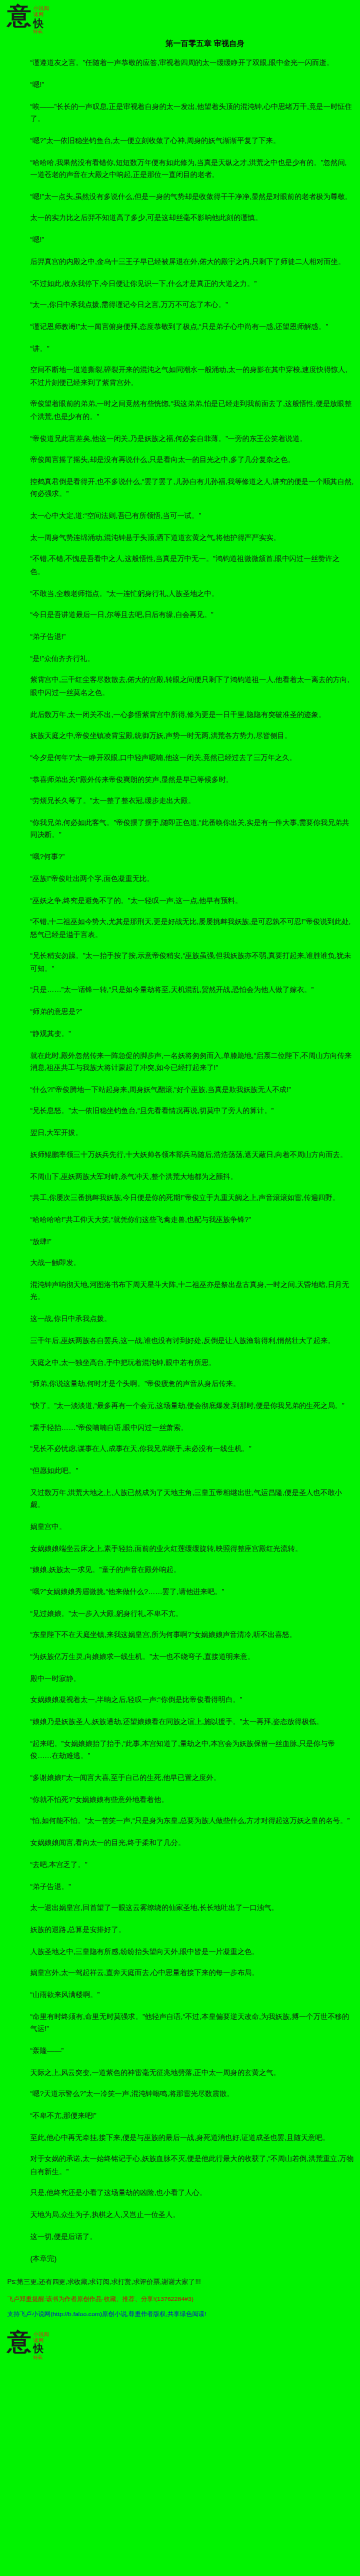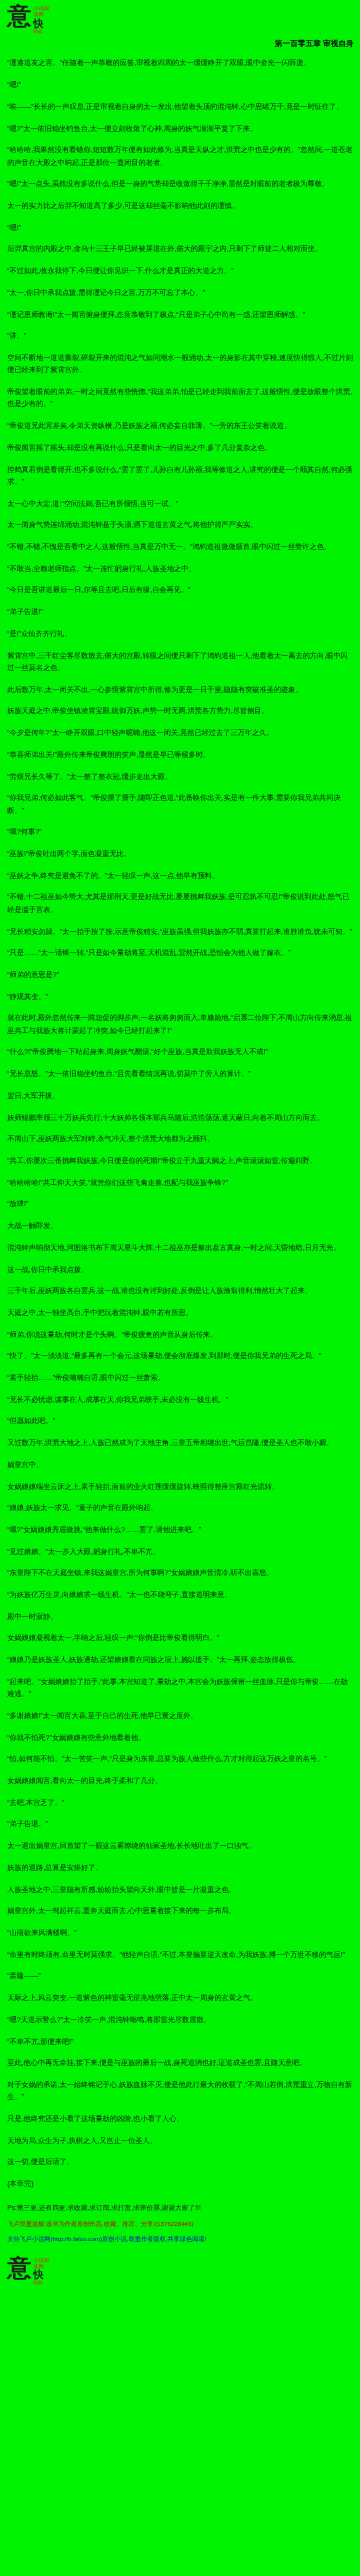--- a/index.html
+++ b/index.html
@@ -24,23 +24,23 @@
   .logo-line { color: #d42a1e; font-size: 5.2px; line-height: 6.2px; white-space: nowrap; }
   .logo-mid {
     font-family: "Liberation Serif", "DejaVu Serif", serif;
     font-size: 10.3px; line-height: 1.1; font-weight: bold; color: #1d1d1d;
   }
   .logo-note { color: #d42a1e; font-size: 4.6px; line-height: 5.2px; }
   .logo-stack { display: flex; flex-direction: column; }
 
   .chapter-title {
     font-size: 7.7px; font-weight: bold; color: #101010;
-    margin: 5.2px 0 8.2px 0; text-align: right; padding-left: 49px;
-  }
-  .content { font-size: 7.2px; line-height: 12.4px; }
+    margin: 5.2px 0 8.2px 0; text-align: center; padding-left: 49px;
+  }
+  .content { font-size: 7.2px; line-height: 12.4px; margin-left: 23px; }
   .content p { margin: 0 0 9.3px 0; color: #151515; word-break: break-all; }
 
   .footer { margin-top: 13.4px; }
   .footer .ps-line { font-size: 6.7px; color: #202020; margin: 0 0 7.2px 0; }
   .footer .notice-line { font-size: 6.2px; color: #c00d0d; margin: 0 0 6.2px 0; }
   .footer .support-line { font-size: 6.2px; color: #0b0bcc; margin: 0 0 11.3px 0; text-decoration: none; display: block; }
   .bottom-logo { margin-top: 9.3px; }
 </style>
 </head>
 <body>
@@ -86,21 +86,21 @@
       <p>“太一,你日中承我点拨,需得谨记今日之言,万万不可忘了本心。”</p>
 
       <p>“谨记恩师教诲!”太一闻言俯身便拜,态度恭敬到了极点,“只是弟子心中尚有一惑,还望恩师解惑。”</p>
 
       <p>“讲。”</p>
 
       <p>空间不断地一道道撕裂,碎裂开来的混沌之气如同潮水一般涌动,太一的身影在其中穿梭,速度快得惊人,不过片刻便已经来到了紫霄宫外。</p>
 
       <p>帝俊望着眼前的弟弟,一时之间竟然有些恍惚,“我这弟弟,怕是已经走到我前面去了,这般悟性,便是放眼整个洪荒,也是少有的。”</p>
 
-      <p>“帝俊道兄此言差矣,令弟天资纵横,乃是妖族之福,何必妄自菲薄。”一旁的东王公笑着说道。</p>
+      <p>“帝俊道兄此言差矣,他这一闭关,乃是妖族之福,何必妄自菲薄。”一旁的东王公笑着说道。</p>
 
       <p>帝俊闻言摇了摇头,却是没有再说什么,只是看向太一的目光之中,多了几分复杂之色。</p>
 
       <p>控鹤真君倒是看得开,也不多说什么,“罢了罢了,儿孙自有儿孙福,我等修道之人,讲究的便是一个顺其自然,何必强求。”</p>
 
       <p>太一心中大定,道:“空间法则,吾已有所领悟,当可一试。”</p>
 
       <p>太一周身气势连绵涌动,混沌钟悬于头顶,洒下道道玄黄之气,将他护得严严实实。</p>
 
       <p>“不错,不错,不愧是吾看中之人,这般悟性,当真是万中无一。”鸿钧道祖微微颔首,眼中闪过一丝赞许之色。</p>

